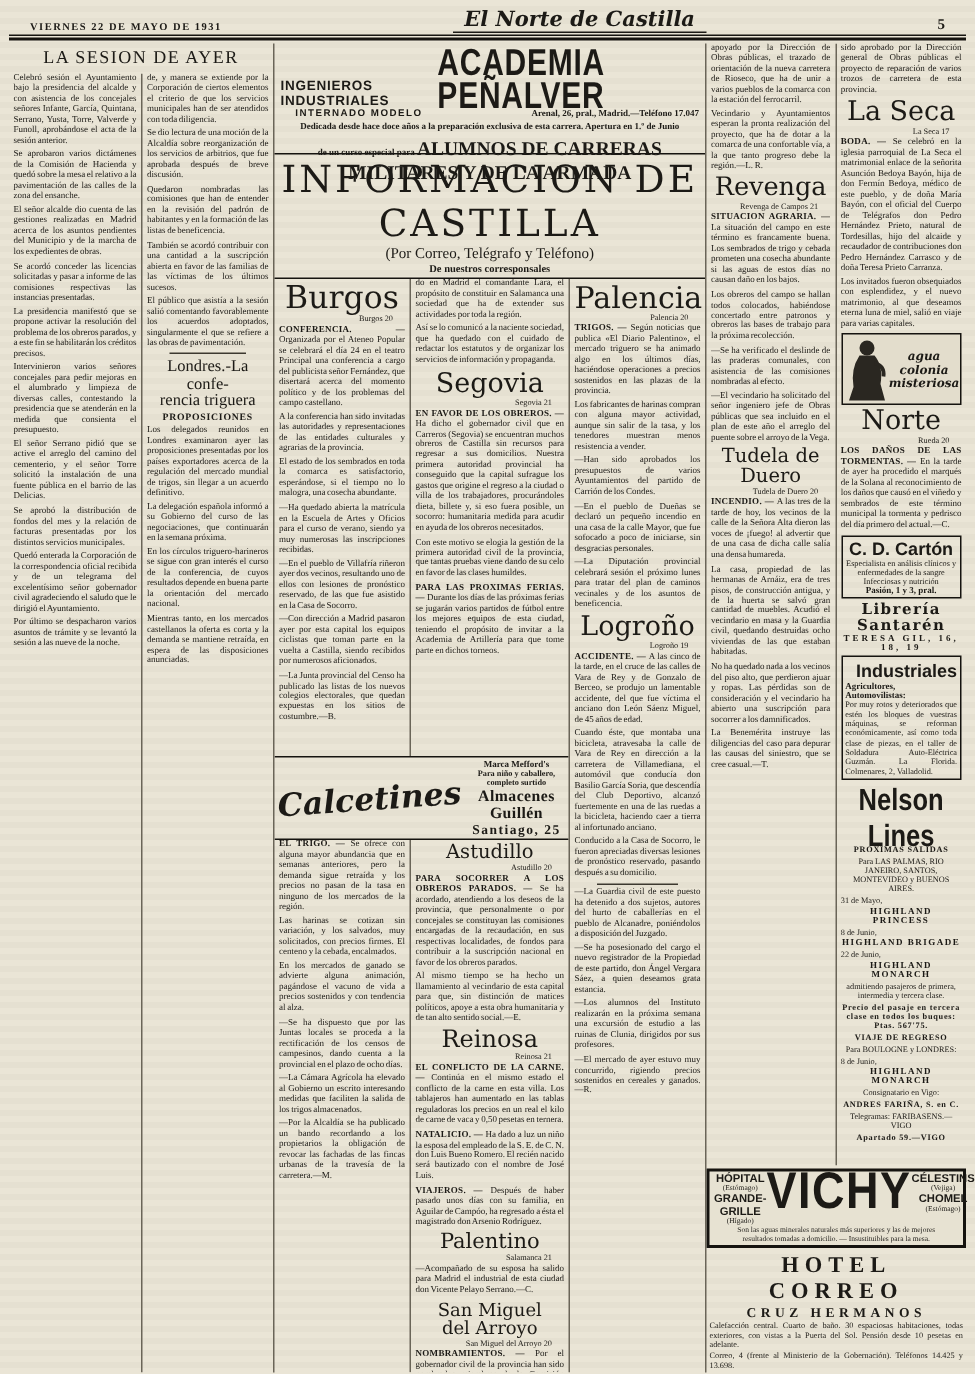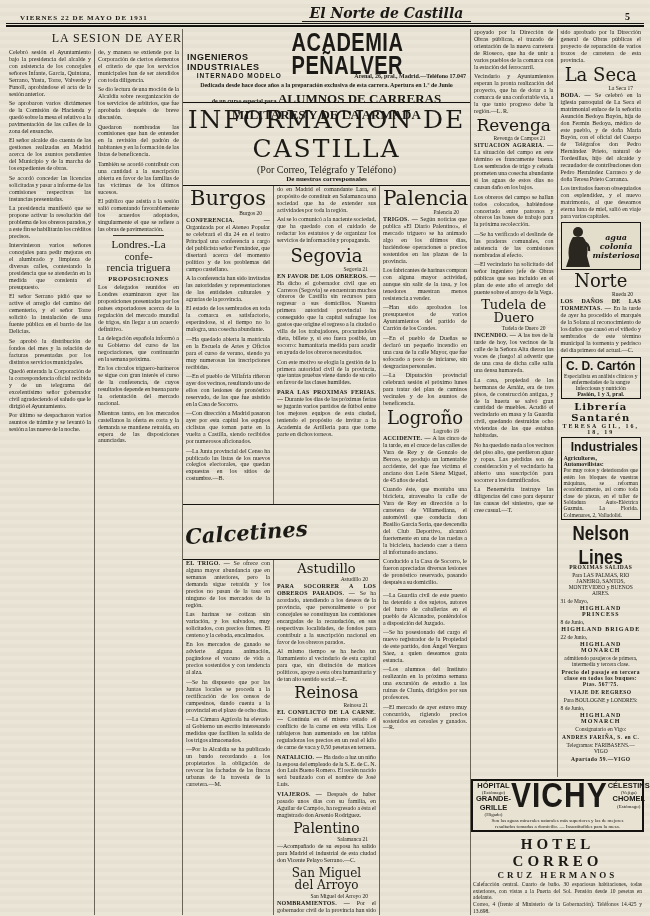--- a/index.html
+++ b/index.html
@@ -21,21 +21,21 @@
   .vr{border-left:1px solid #6a6558}
   .t{font-size:6px;line-height:1.16;text-align:justify;margin:0 0 2.5px;word-spacing:-0.4px}
   .ld{font-weight:bold;letter-spacing:.2px}
   .dl{font-size:5.5px;text-align:right;padding-right:8px;margin:0 0 1px}
   .sh{font-family:"DejaVu Serif",serif;text-align:center;font-weight:normal;margin:2px 0 1px;line-height:1}
   .sep{border-top:1px solid #3c382f;width:64%;margin:2px auto 2px}
   
   .c1{width:176px;display:flex;flex-direction:column}
   .ayto-title{font-size:21px;text-align:center;margin:3px 0 0;font-weight:normal;
               border-bottom:1px solid #1c1a16;padding-bottom:2px}
-  .ayto-sub{font-size:12px;text-align:right;letter-spacing:1px;margin:2px 0 3px;font-weight:normal}
+  .ayto-sub{font-size:12px;text-align:center;letter-spacing:1px;margin:2px 0 3px;font-weight:normal}
   .c1-body{display:flex;flex:1;overflow:hidden}
   .c1-sub{width:50%;padding:0 3px;overflow:hidden}
   .c1-sub+.c1-sub{border-left:1px solid #6a6558}
   .londres{font-size:11px;text-align:center;margin:3px 0 1px;font-weight:normal;line-height:1.05}
   .lead-center{font-size:6.5px;font-weight:bold;text-align:center;margin:1px 0 2px;letter-spacing:.5px}
   
   .c2{width:288px;display:flex;flex-direction:column}
   .acad{border-bottom:1px solid #15130f;padding:2px 4px 2px;height:74px}
   .acad-top{display:flex;justify-content:space-between;align-items:flex-end}
   .acad-left1{font-size:9px;font-weight:bold;font-family:"Liberation Sans",sans-serif;letter-spacing:.5px}
@@ -219,20 +219,26 @@
 
               <p class="t"><b class="ld">EN FAVOR DE LOS OBREROS. — </b><span>Ha dicho el gobernador civil que en Carreros (Segovia) se encuentran muchos obreros de Castilla sin recursos para regresar a sus domicilios. Nuestra primera autoridad provincial ha conseguido que la capital sufrague los gastos que origine el regreso a la ciudad o villa de los trabajadores, procurándoles dieta, billete y, si eso fuera posible, un socorro: humanitaria medida para acudir en ayuda de los obreros necesitados.</span></p>
                   <p class="t"><b class="ld"></b><span>Con este motivo se elogia la gestión de la primera autoridad civil de la provincia, que tantas pruebas viene dando de su celo en favor de las clases humildes.</span></p>
                   <p class="t"><b class="ld">PARA LAS PROXIMAS FERIAS. — </b><span>Durante los días de las próximas ferias se jugarán varios partidos de fútbol entre los mejores equipos de esta ciudad, teniendo el propósito de invitar a la Academia de Artillería para que tome parte en dichos torneos.</span></p>
                 </div>
             </div>
           </div>
 
           <div class="cal">
             <div class="cal-word">Calcetines</div>
+            <div class="cal-right">
+              <p class="cal-marca">Marca Mefford's</p>
+              <p class="cal-note">Para niño y caballero, completo surtido</p>
+              <p class="cal-shop">Almacenes Guillén</p>
+              <p class="cal-street">Santiago, 25</p>
+            </div>
           </div>
 
           <div class="abrow bot">
             <div class="colA">
 
             <p class="t"><b class="ld">EL TRIGO. — </b><span>Se ofrece con alguna mayor abundancia que en semanas anteriores, pero la demanda sigue retraída y los precios no pasan de la tasa en ninguno de los mercados de la región.</span></p>
                 <p class="t"><b class="ld"></b><span>Las harinas se cotizan sin variación, y los salvados, muy solicitados, con precios firmes. El centeno y la cebada, encalmados.</span></p>
                 <p class="t"><b class="ld"></b><span>En los mercados de ganado se advierte alguna animación, pagándose el vacuno de vida a precios sostenidos y con tendencia al alza.</span></p>
                 <p class="t"><b class="ld"></b><span>—Se ha dispuesto que por las Juntas locales se proceda a la rectificación de los censos de campesinos, dando cuenta a la provincial en el plazo de ocho días.</span></p>
                 <p class="t"><b class="ld"></b><span>—La Cámara Agrícola ha elevado al Gobierno un escrito interesando medidas que faciliten la salida de los trigos almacenados.</span></p>

